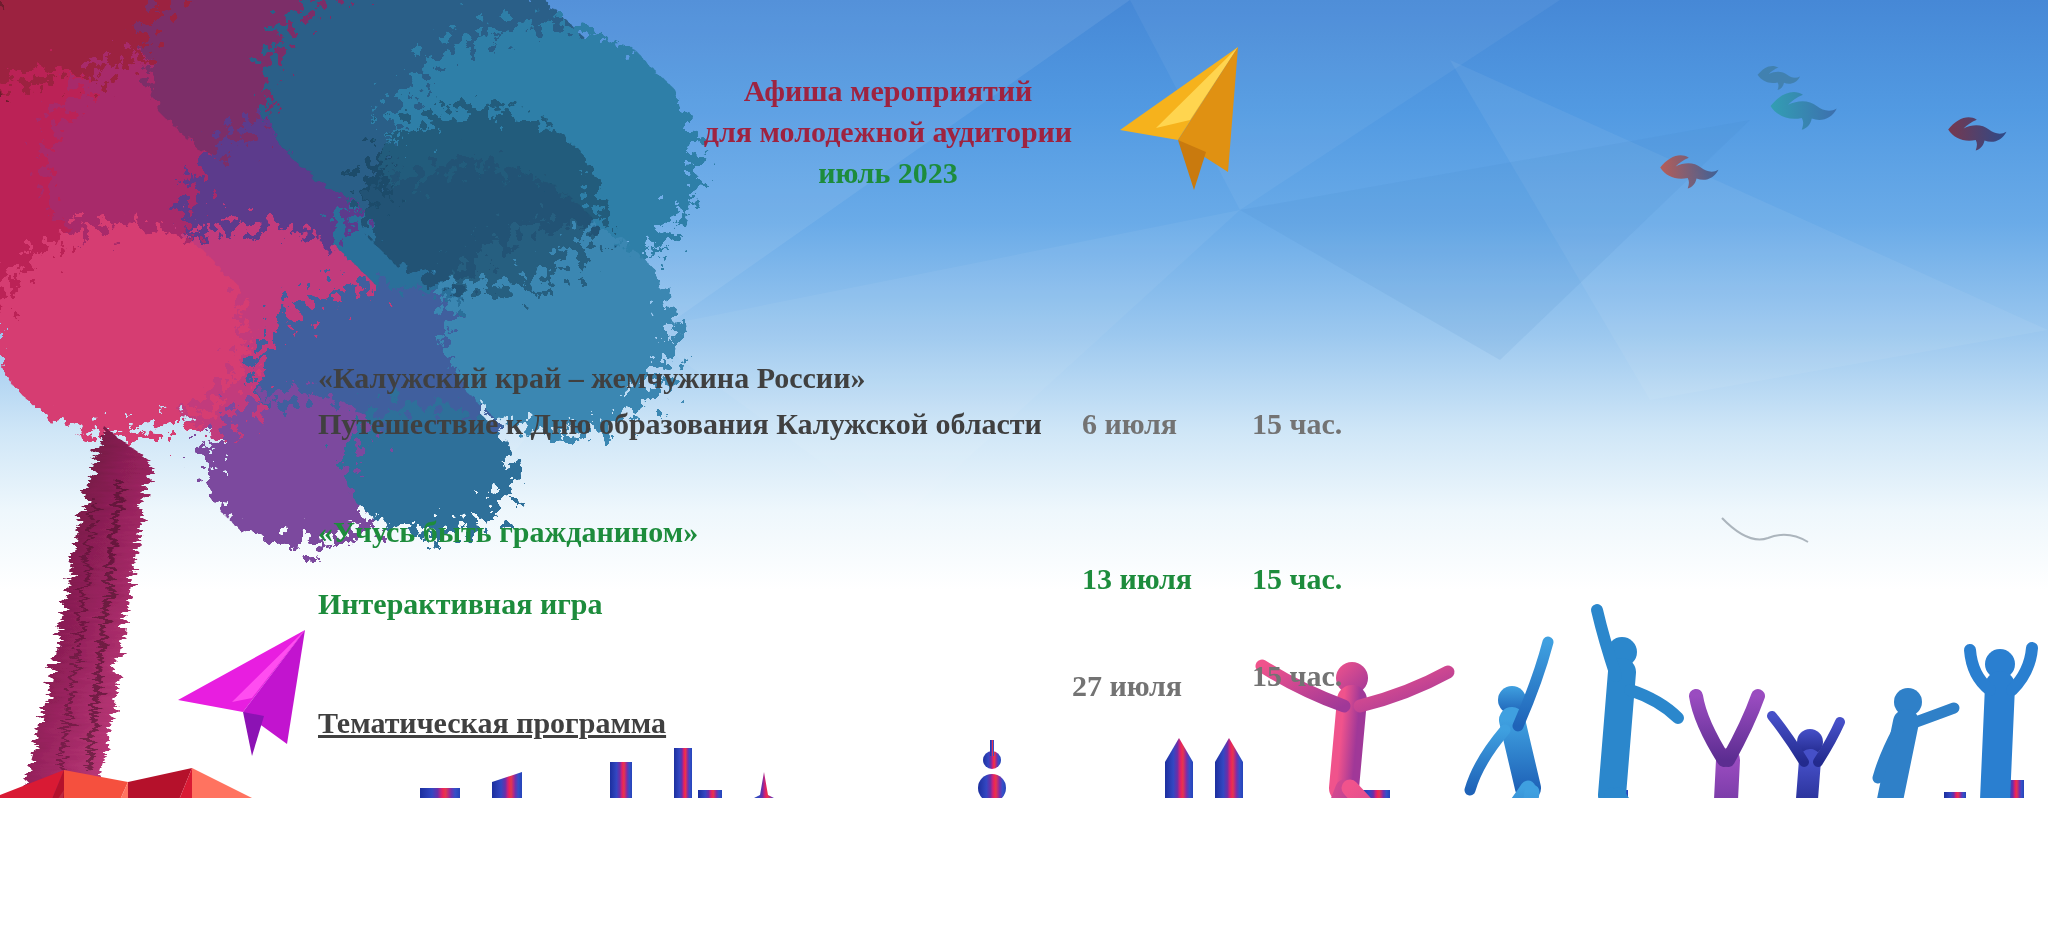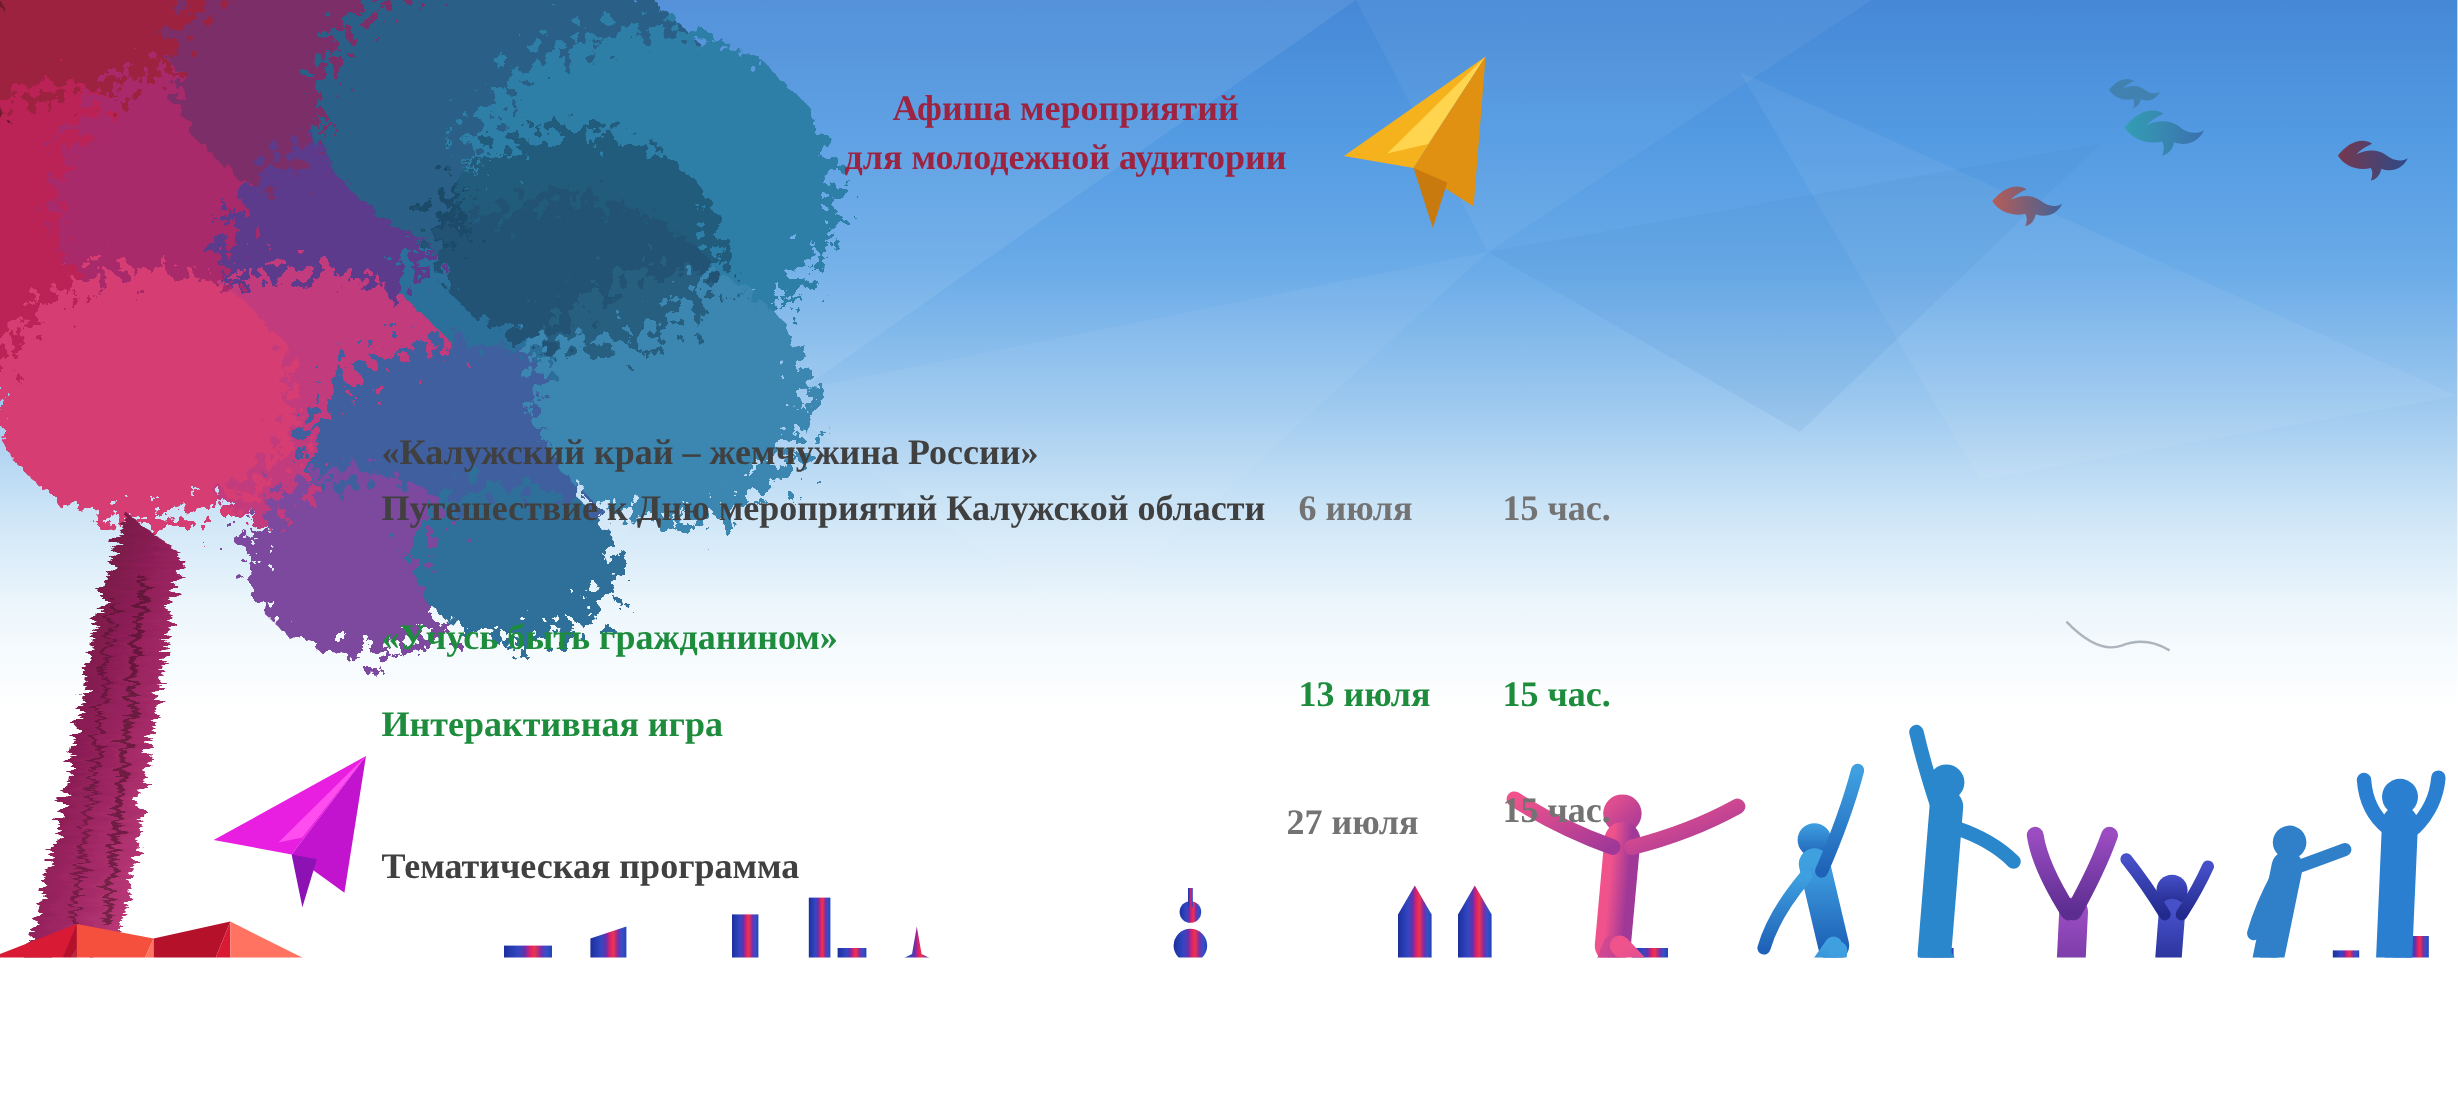--- a/index.html
+++ b/index.html
@@ -28,21 +28,21 @@
   .r1b{left:318px;top:406px;}
   .r1d{left:1082px;top:406px;}
   .r1t{left:1252px;top:406px;}
   .r2a{left:318px;top:514px;}
   .r2b{left:318px;top:561px;margin-top:25px;}
   .r2d{left:1082px;top:561px;}
   .r2t{left:1252px;top:561px;}
   .r3a{left:318px;top:658px;}
   .r3d{left:1072px;top:658px;margin-top:10px;}
   .r3t{left:1252px;top:658px;}
-  .r3b{left:318px;top:705px;}
+  .r3b{left:318px;top:705px;text-decoration:underline;}
 </style>
 </head>
 <body>
 
 <div class="poster">
   <div class="sky"></div>
 
   <svg class="decor" width="2048" height="925" viewBox="0 0 2048 925" aria-hidden="true">
     <defs>
       <filter id="leafy" x="-30%" y="-30%" width="160%" height="160%">
@@ -375,24 +375,25 @@
         <path d="M2012,690 Q2030,672 2032,648" stroke-width="12"></path>
         <path d="M1995,800 L1980,868" stroke-width="16"></path>
         <path d="M2002,800 L2022,862" stroke-width="16"></path>
       </g>
     </g>
   </svg>
 
   <div class="header">
     <div>Афиша мероприятий</div>
     <div>для молодежной аудитории</div>
+    <div class="month green">июль 2023</div>
   </div>
 
   <div class="t red r1a">«Калужский край – жемчужина России»</div>
-  <div class="t red r1b">Путешествие к Дню мероприятий Калужской области</div>
+  <div class="t red r1b">Путешествие к Дню образования Калужской области</div>
   <div class="t blue r1d">6 июля</div>
   <div class="t blue r1t">15 час.</div>
 
   <div class="t green r2a">«Учусь быть гражданином»</div>
   <div class="t green r2b">Интерактивная игра</div>
   <div class="t green r2d">13 июля</div>
   <div class="t green r2t">15 час.</div>
 
   <div class="t blue r3d">27 июля</div>
   <div class="t blue r3t">15 час.</div>

